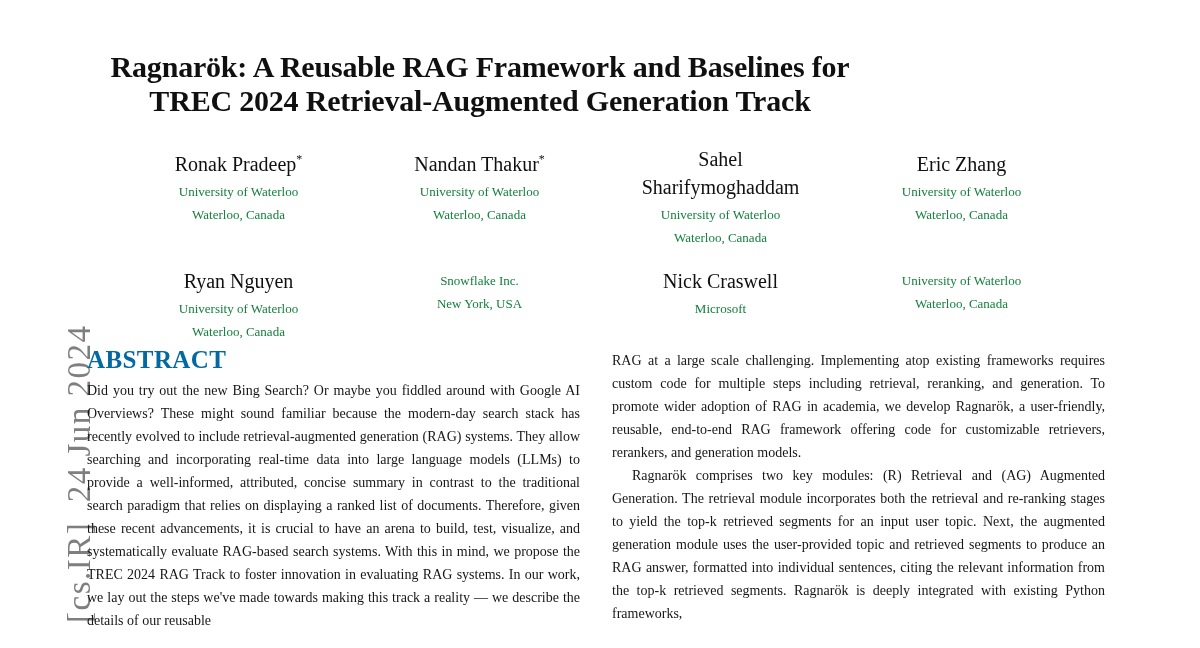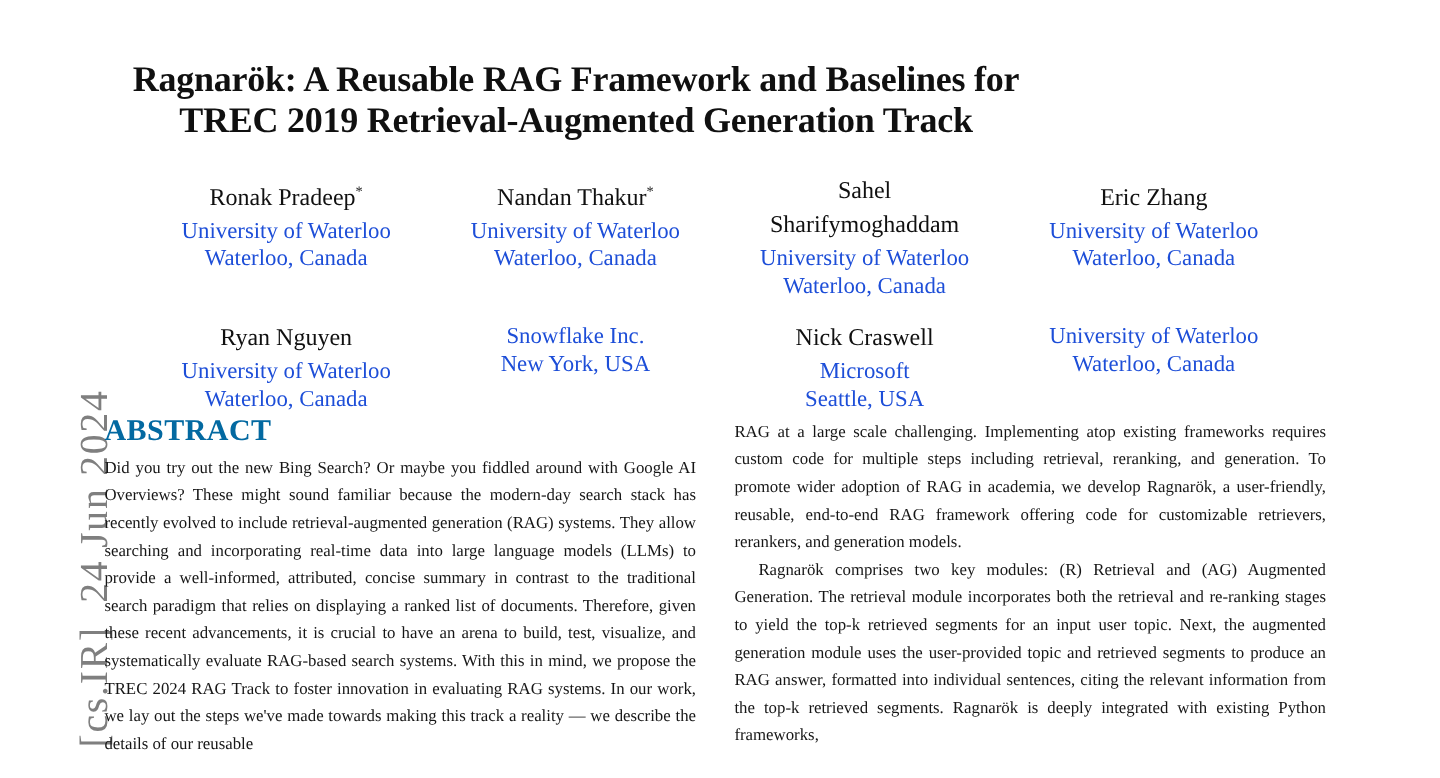--- a/index.html
+++ b/index.html
@@ -60,23 +60,23 @@
     text-align: center;
   }
   .author-name {
     font-size: 20px;
     line-height: 23px;
     color: #101010;
   }
   .name-inner { display: inline-block; max-width: 205px; }
   .author-name sup { font-size: 12px; }
   .author-affil, .author-loc {
-    font-size: 19px;
+    font-size: 13px;
     line-height: 23px;
-    color: #1d4ed8;
+    color: #15803d;
   }
   .author-affil { margin-top: 4px; }
 
   
   .columns {
     position: absolute;
     top: 349px;
     left: 87px;
     width: 1018px;
     display: flex;
@@ -104,21 +104,21 @@
 <body>
 
 <div class="page">
 
   <div class="arxiv-strip">
     <span>[cs.IR]  24 Jun 2024</span>
   </div>
 
   <h1 class="title">
     <span>Ragnarök: A Reusable RAG Framework and Baselines for</span><br>
-    <span>TREC 2019 Retrieval-Augmented Generation Track</span>
+    <span>TREC 2024 Retrieval-Augmented Generation Track</span>
   </h1>
 
   <div class="authors-row row1">
     <div class="author-cell">
       <div class="author-name">
         <span class="name-inner"><span>Ronak Pradeep</span><sup>*</sup></span>
       </div>
       <div class="author-affil">University of Waterloo</div>
       <div class="author-loc">Waterloo, Canada</div>
     </div>
@@ -155,21 +155,20 @@
     </div>
     <div class="author-cell">
       <div class="author-affil">Snowflake Inc.</div>
       <div class="author-loc">New York, USA</div>
     </div>
     <div class="author-cell">
       <div class="author-name">
         <span class="name-inner"><span>Nick Craswell</span><sup></sup></span>
       </div>
       <div class="author-affil">Microsoft</div>
-      <div class="author-loc">Seattle, USA</div>
     </div>
     <div class="author-cell">
       <div class="author-affil">University of Waterloo</div>
       <div class="author-loc">Waterloo, Canada</div>
     </div>
   </div>
 
   <div class="columns">
     <div class="col">
       <h2 class="abstract-heading">ABSTRACT</h2>

